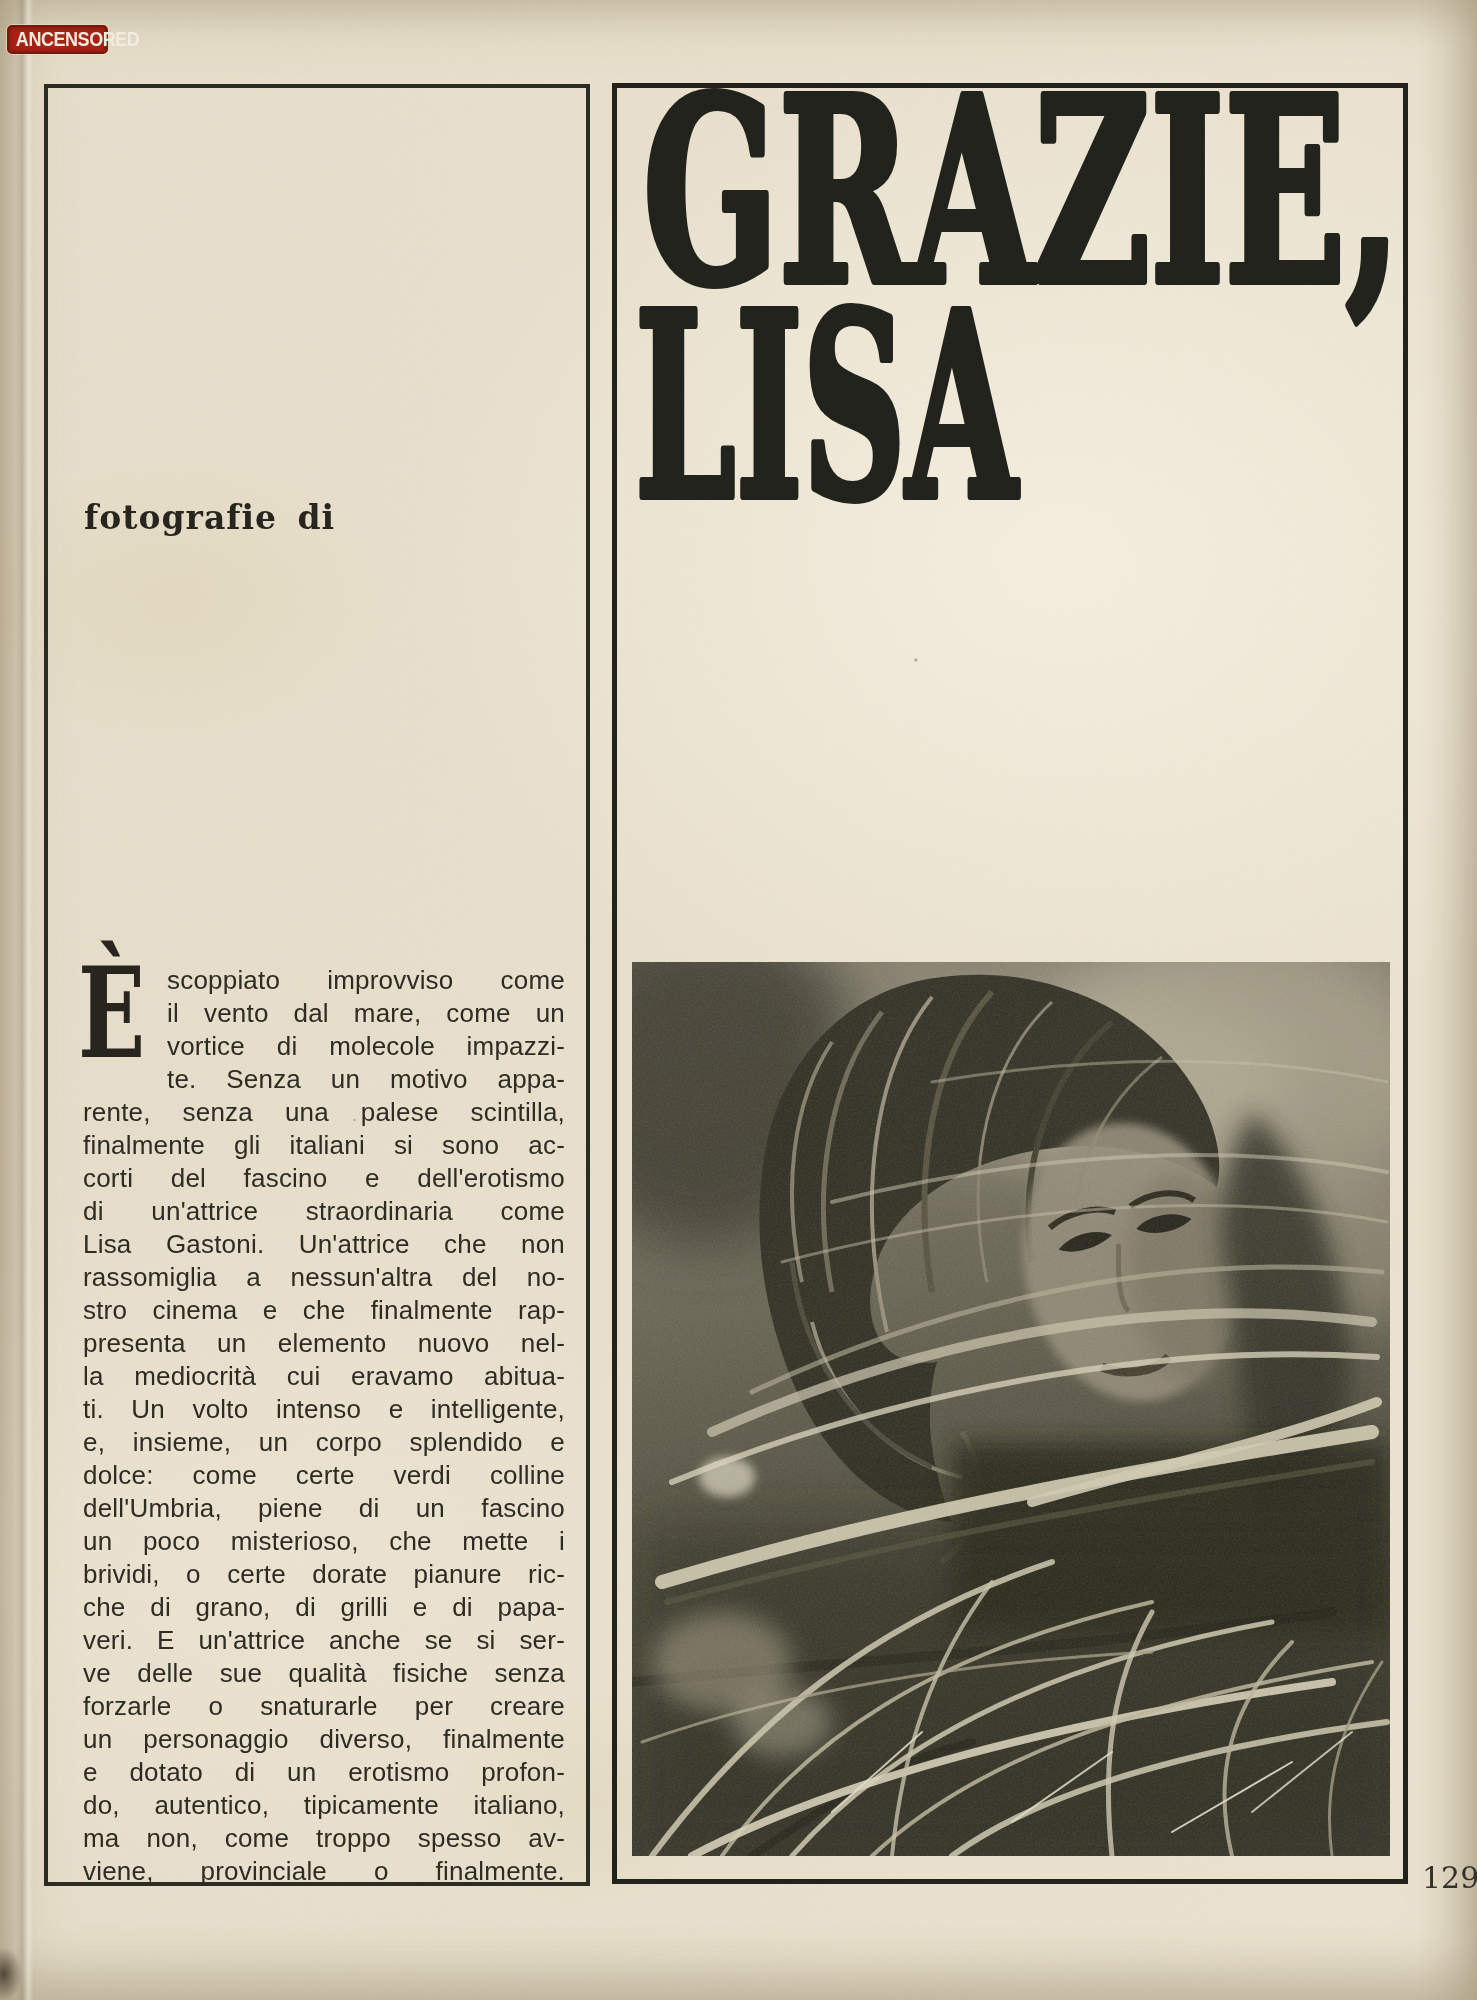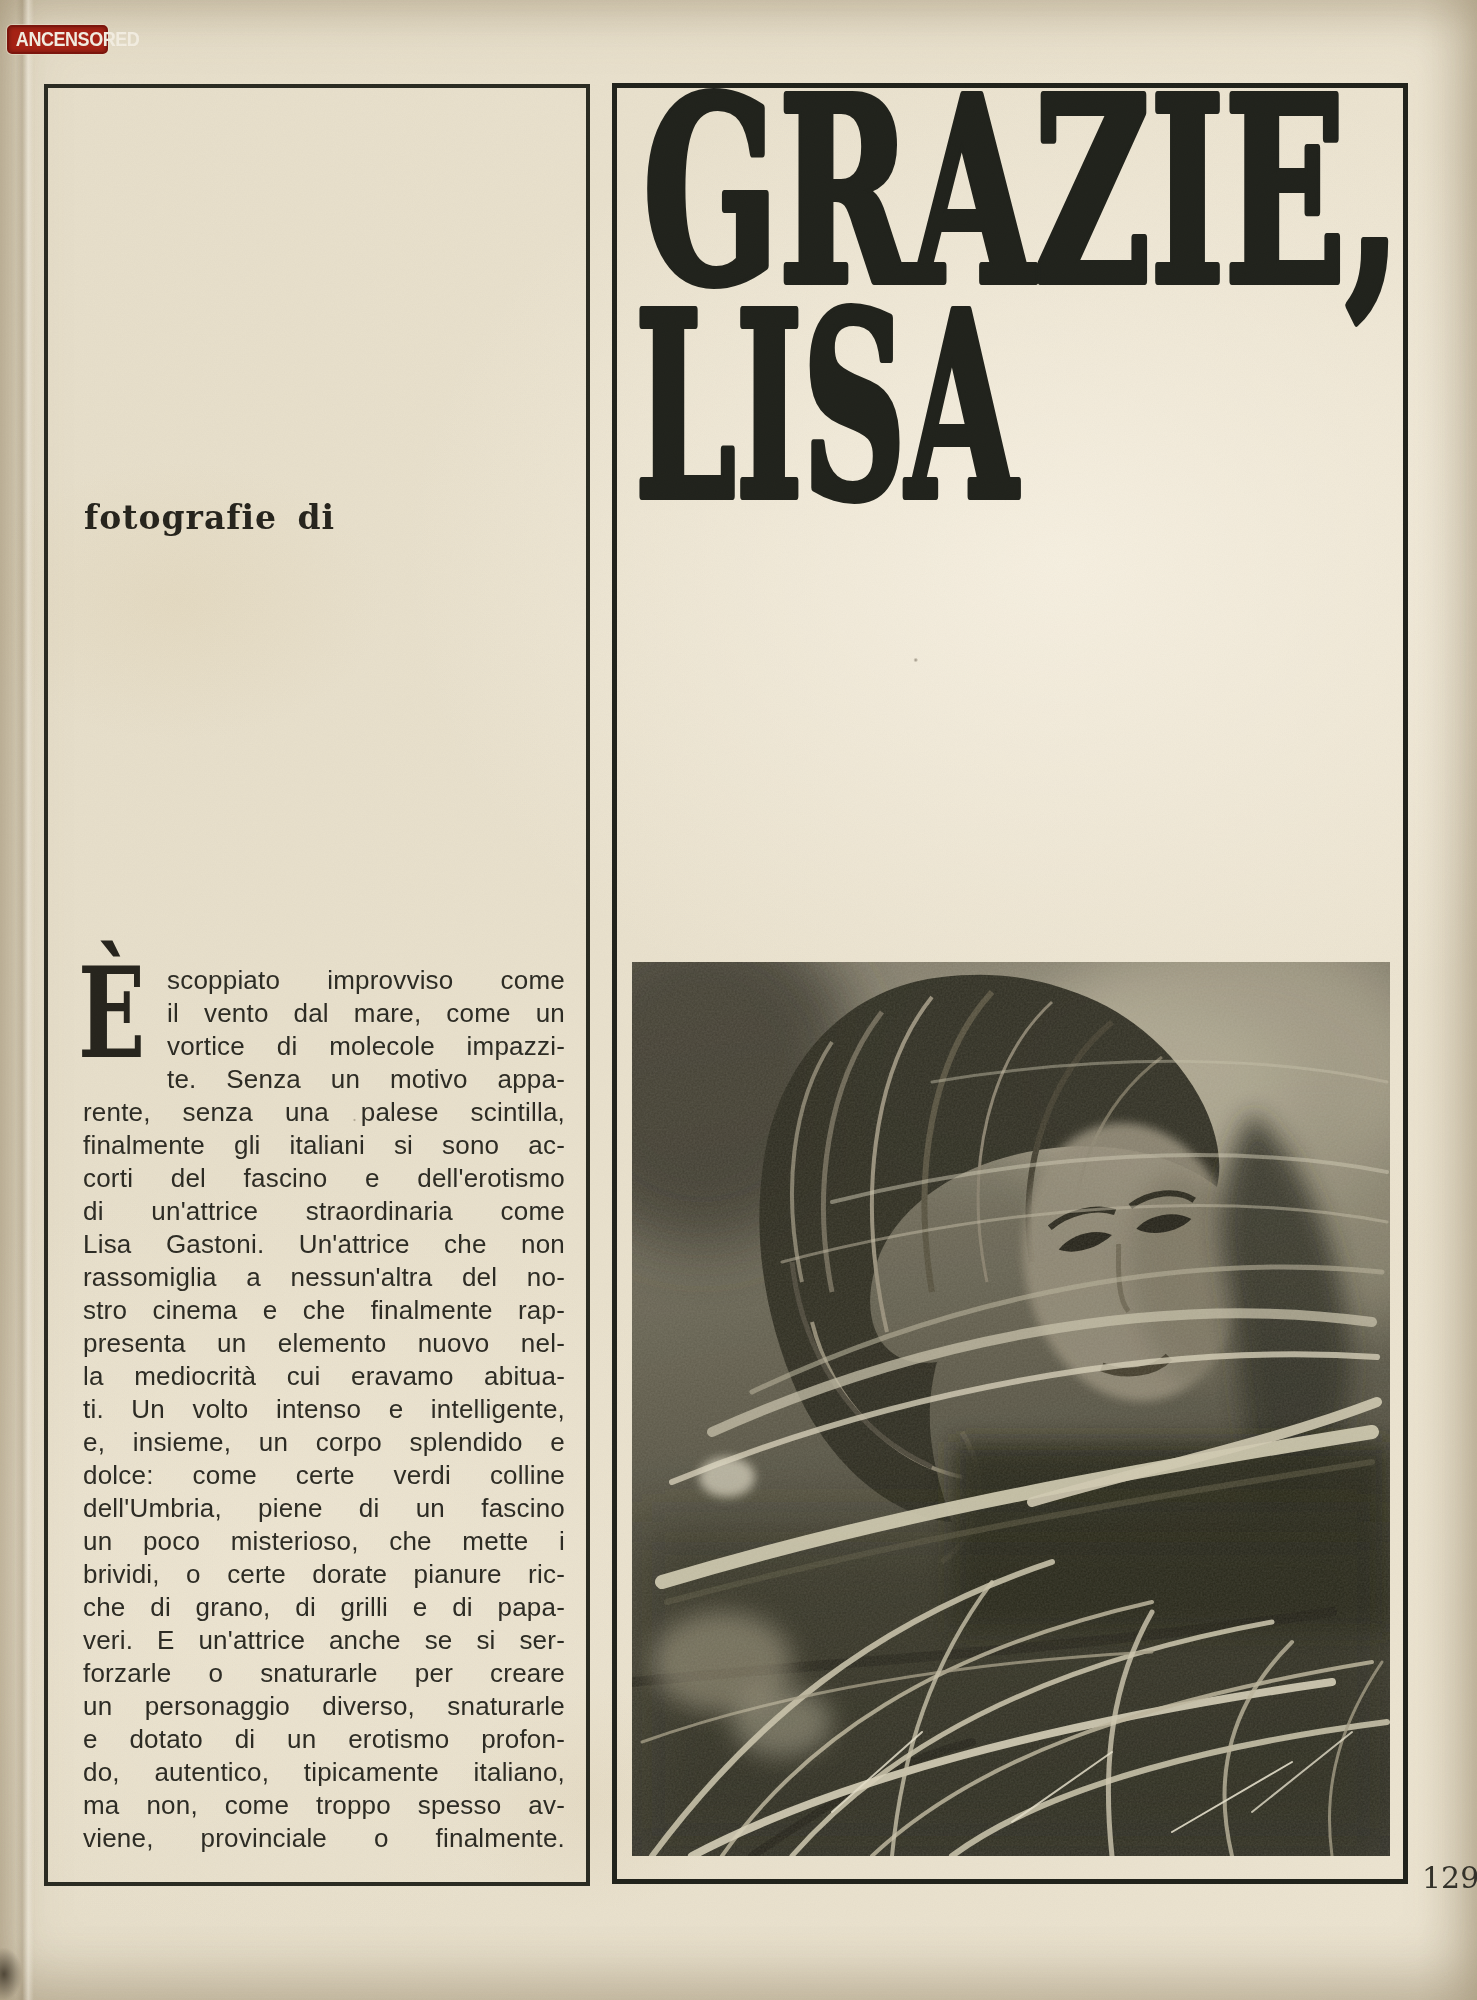--- a/index.html
+++ b/index.html
@@ -90,22 +90,23 @@
           <div class="article-line">presenta un elemento nuovo nel-</div>
           <div class="article-line">la mediocrità cui eravamo abitua-</div>
           <div class="article-line">ti. Un volto intenso e intelligente,</div>
           <div class="article-line">e, insieme, un corpo splendido e</div>
           <div class="article-line">dolce: come certe verdi colline</div>
           <div class="article-line">dell'Umbria, piene di un fascino</div>
           <div class="article-line">un poco misterioso, che mette i</div>
           <div class="article-line">brividi, o certe dorate pianure ric-</div>
           <div class="article-line">che di grano, di grilli e di papa-</div>
           <div class="article-line">veri. E un'attrice anche se si ser-</div>
+          <div class="article-line">ve delle sue qualità fisiche senza</div>
           <div class="article-line">forzarle o snaturarle per creare</div>
-          <div class="article-line">un personaggio diverso, snaturarle</div>
+          <div class="article-line">un personaggio diverso, finalmente</div>
           <div class="article-line">e dotato di un erotismo profon-</div>
           <div class="article-line">do, autentico, tipicamente italiano,</div>
           <div class="article-line">ma non, come troppo spesso av-</div>
           <div class="article-line">viene, provinciale o finalmente.</div>
         </div>
     </div>
   </div>
 
   <div class="right-panel">
     <svg class="headline-svg" width="794" height="480" viewBox="0 0 794 480">

